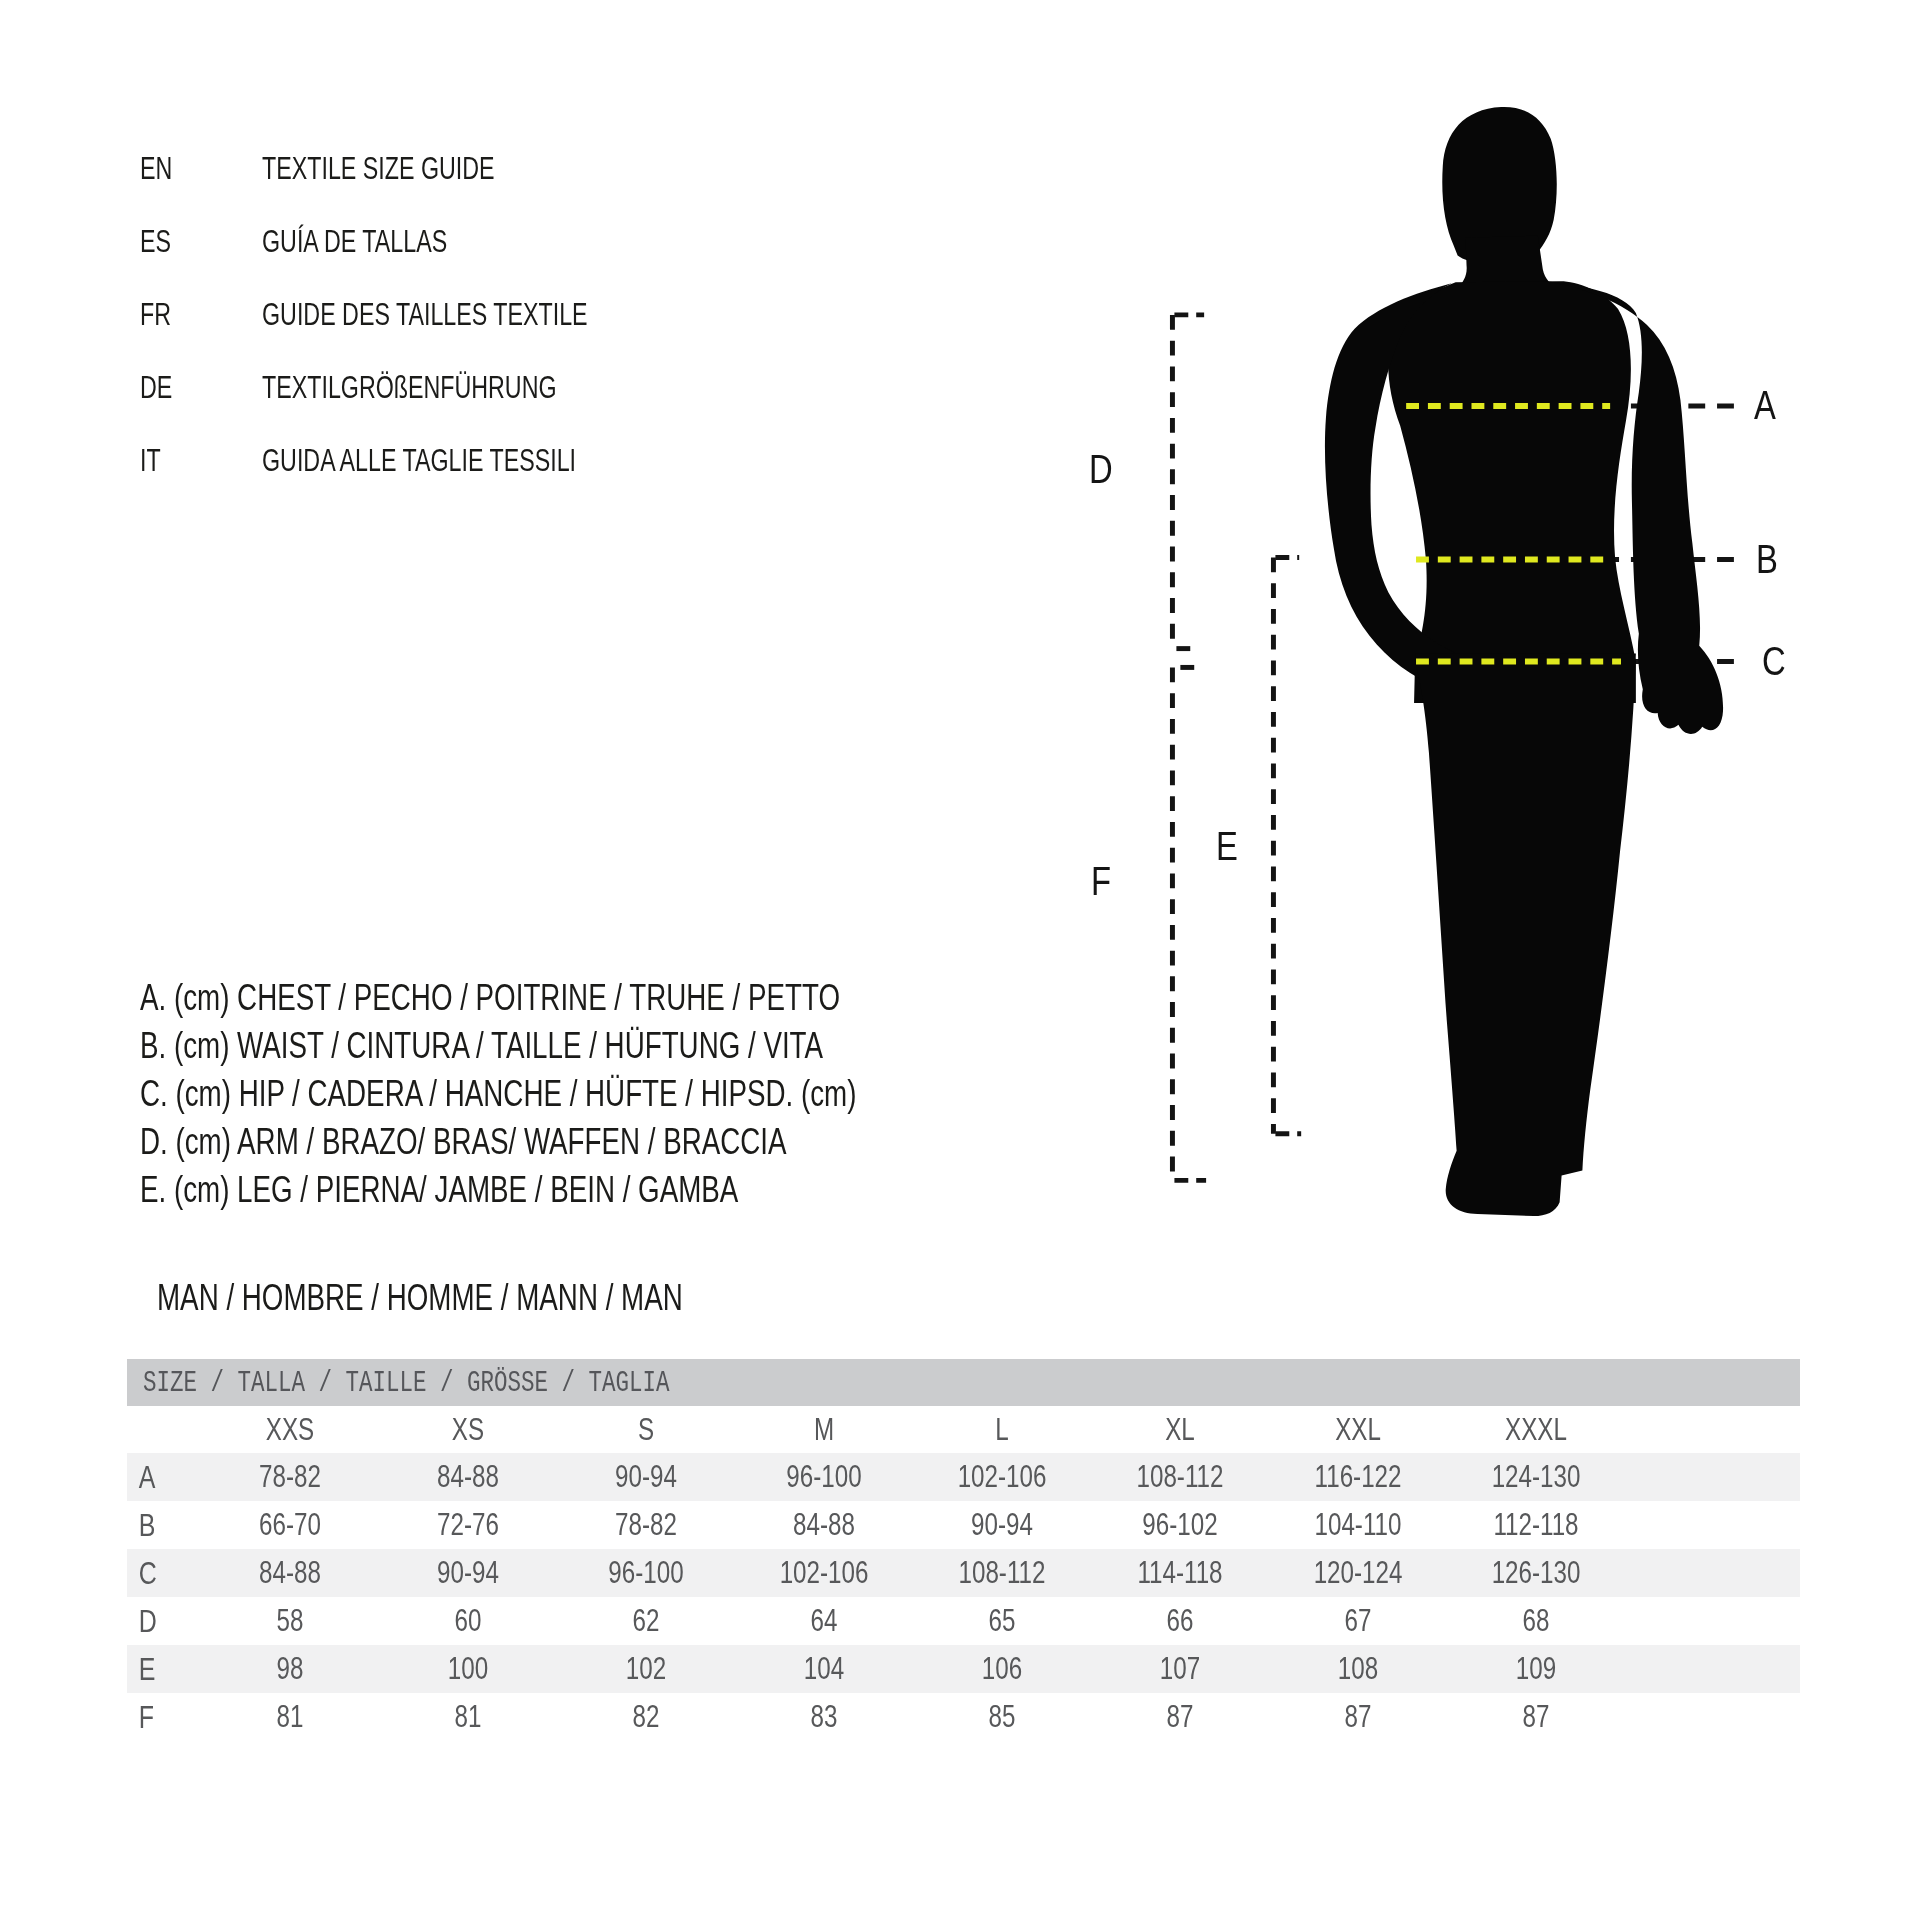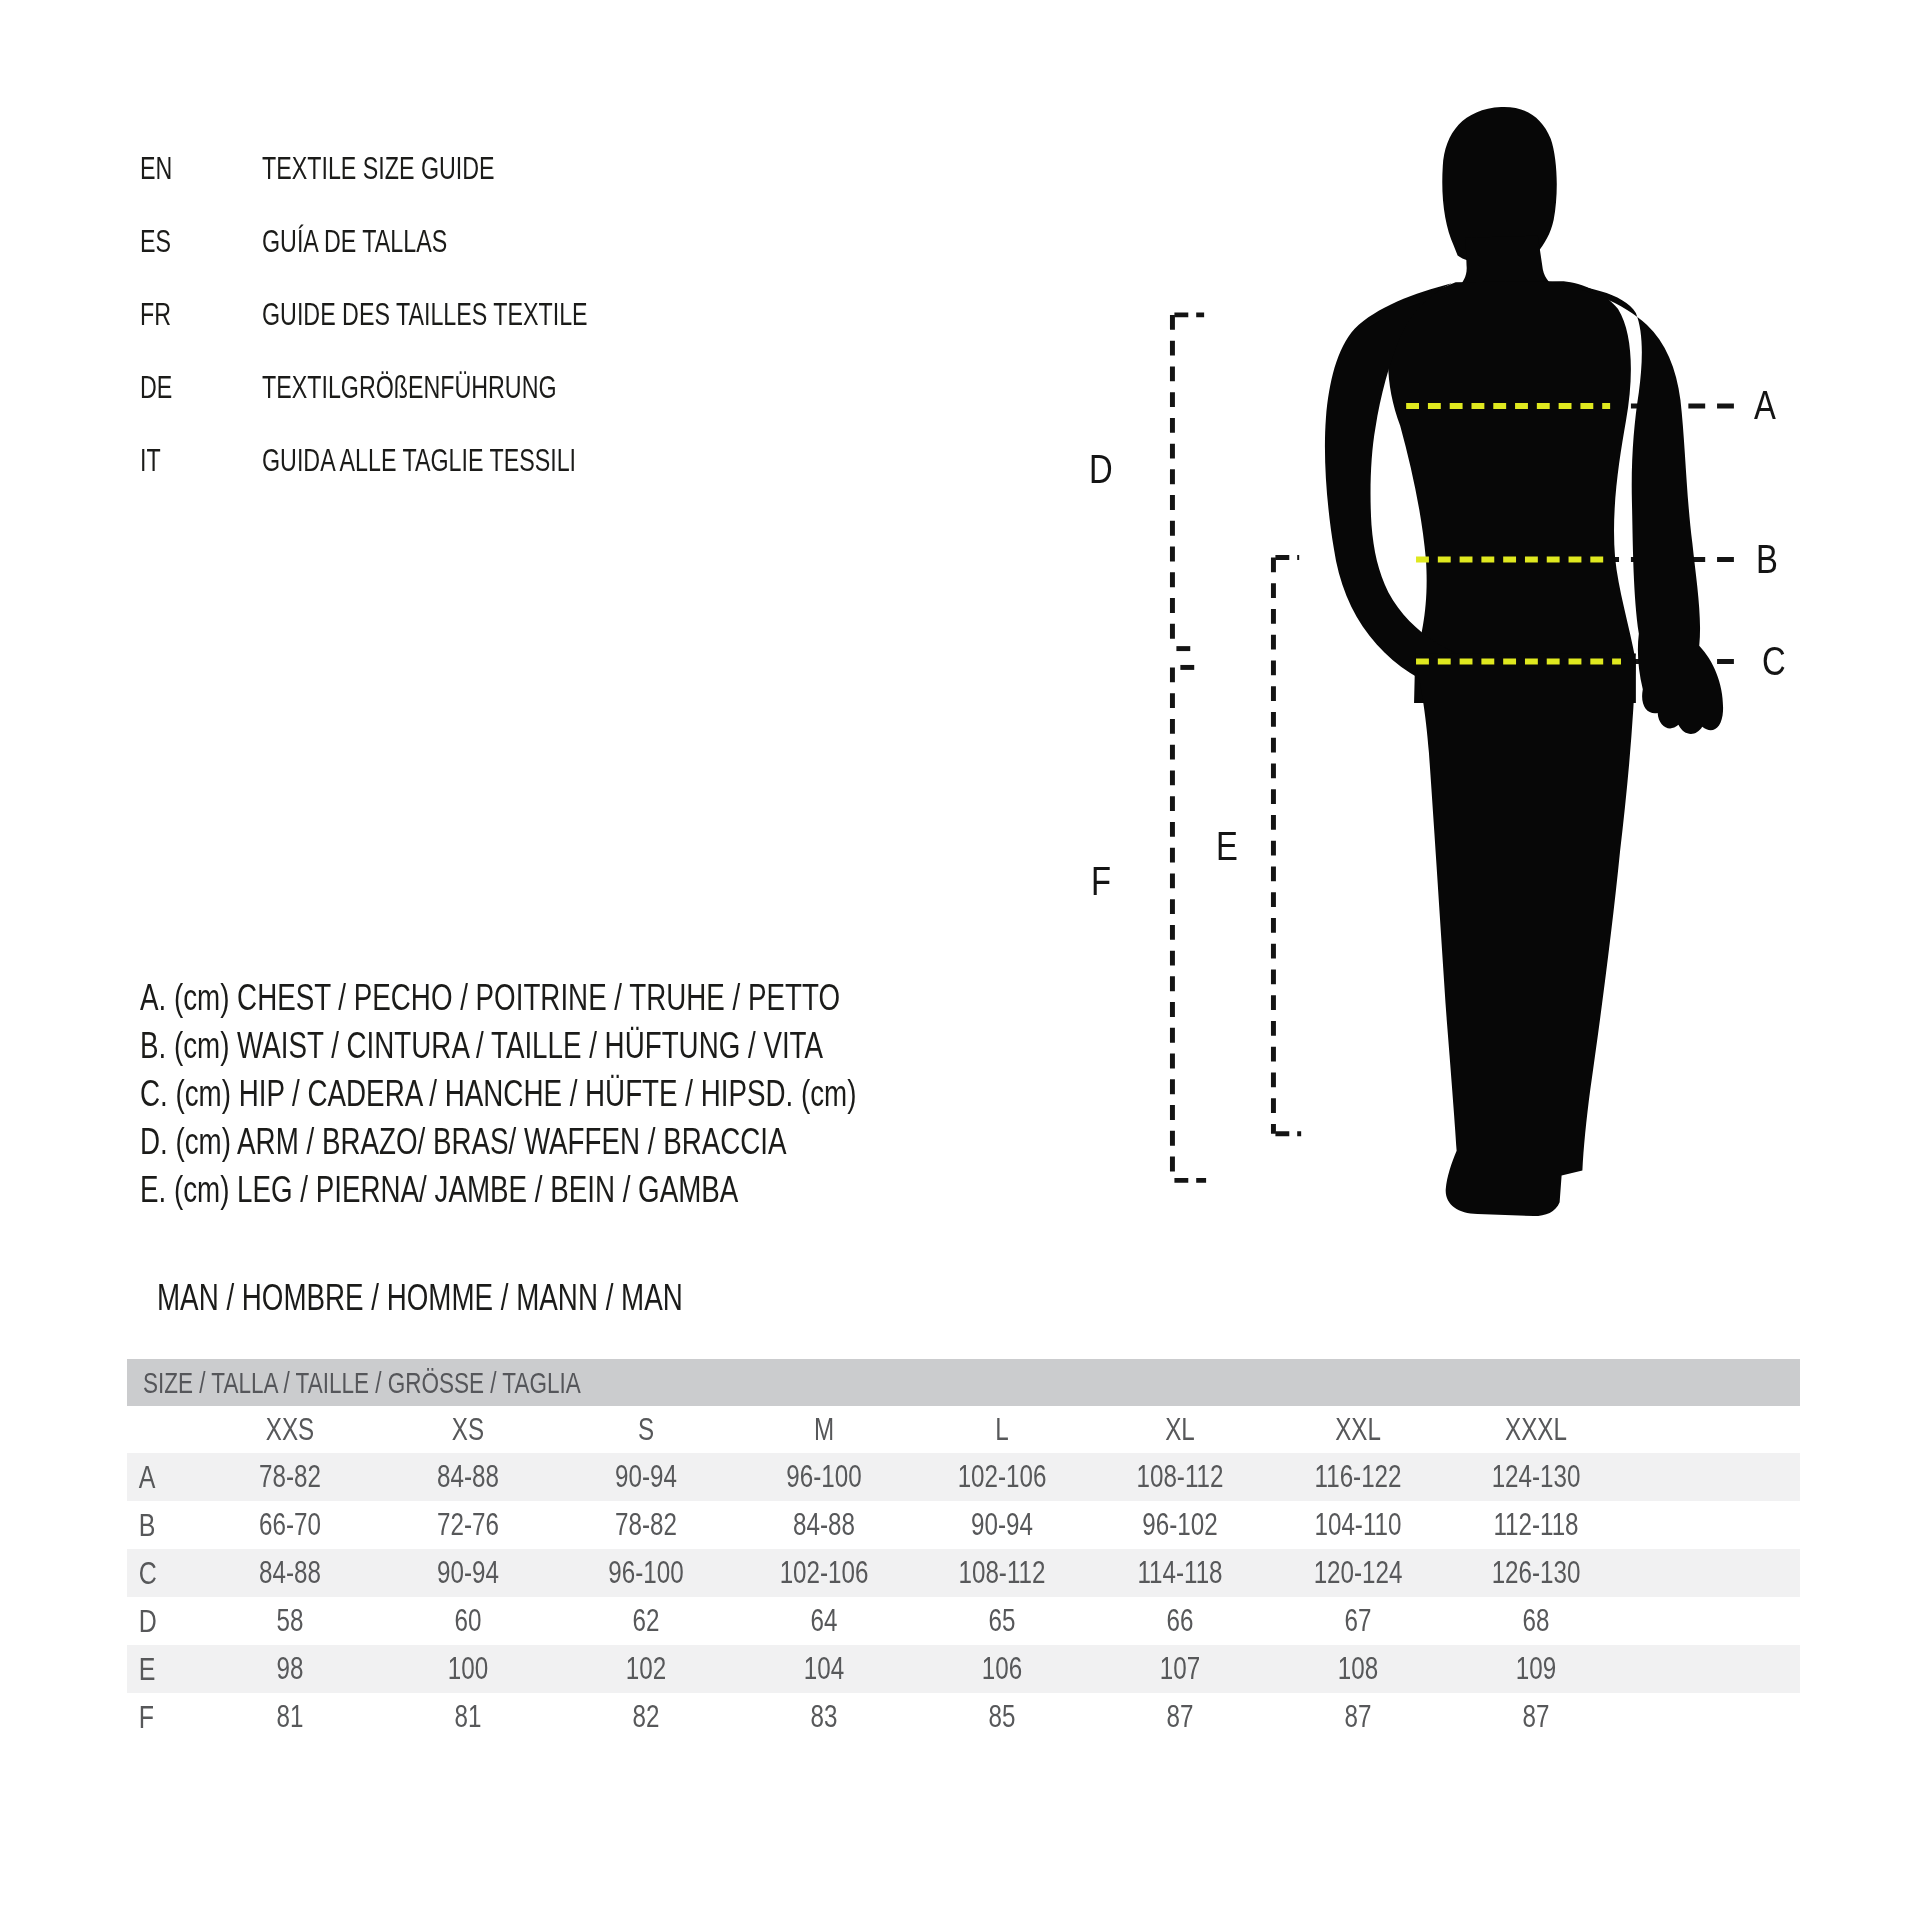--- a/index.html
+++ b/index.html
@@ -15,21 +15,21 @@
   
   .fig{position:absolute;left:0;top:0;}
   .mlab{position:absolute;font-size:41px;line-height:53px;color:#141414;}
   .mlab .cond{transform:scaleX(.8);}
   
   .legend{position:absolute;left:140px;top:971px;font-size:37px;}
   .legrow{height:48px;display:flex;align-items:flex-end;}
   .man{position:absolute;left:140px;top:1277px;font-size:37px;margin-left:17px;}
   
   .table{position:absolute;left:127px;top:1359px;width:1673px;color:#57585a;font-size:31px;}
-  .thead{height:47px;background:#cbccce;display:flex;align-items:center;padding-left:16px;font-size:30px;color:#55565a;}
+  .thead{height:47px;background:#cbccce;display:flex;align-items:center;padding-left:16px;font-size:30px;color:#55565a;font-family:Liberation Mono, monospace;}
   .trow{display:grid;grid-template-columns:74px repeat(8,178px) 1fr;height:48px;align-items:center;}
   .trow.hdr{height:47px;}
   .trow.g{background:#f1f1f2;}
   .td{text-align:center;transform:scaleX(.78);transform-origin:50% 50%;}
   .rowlbl{text-align:left;padding-left:15px;transform:scaleX(.78);transform-origin:0 50%;font-size:32px;}
 </style>
 </head>
 <body>
 
 <div class="canvas">

